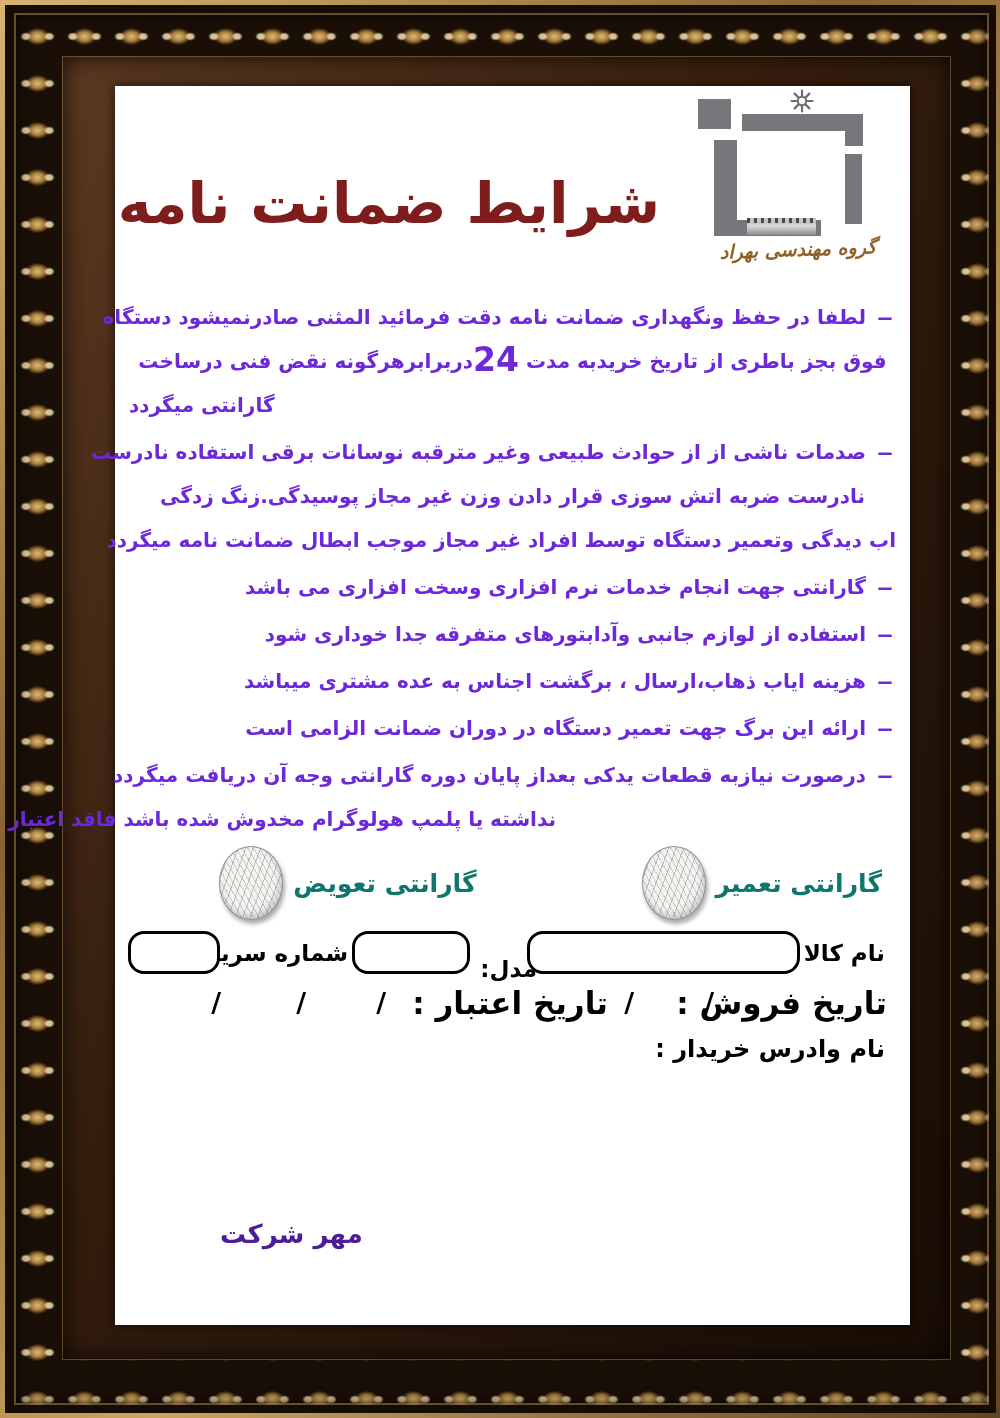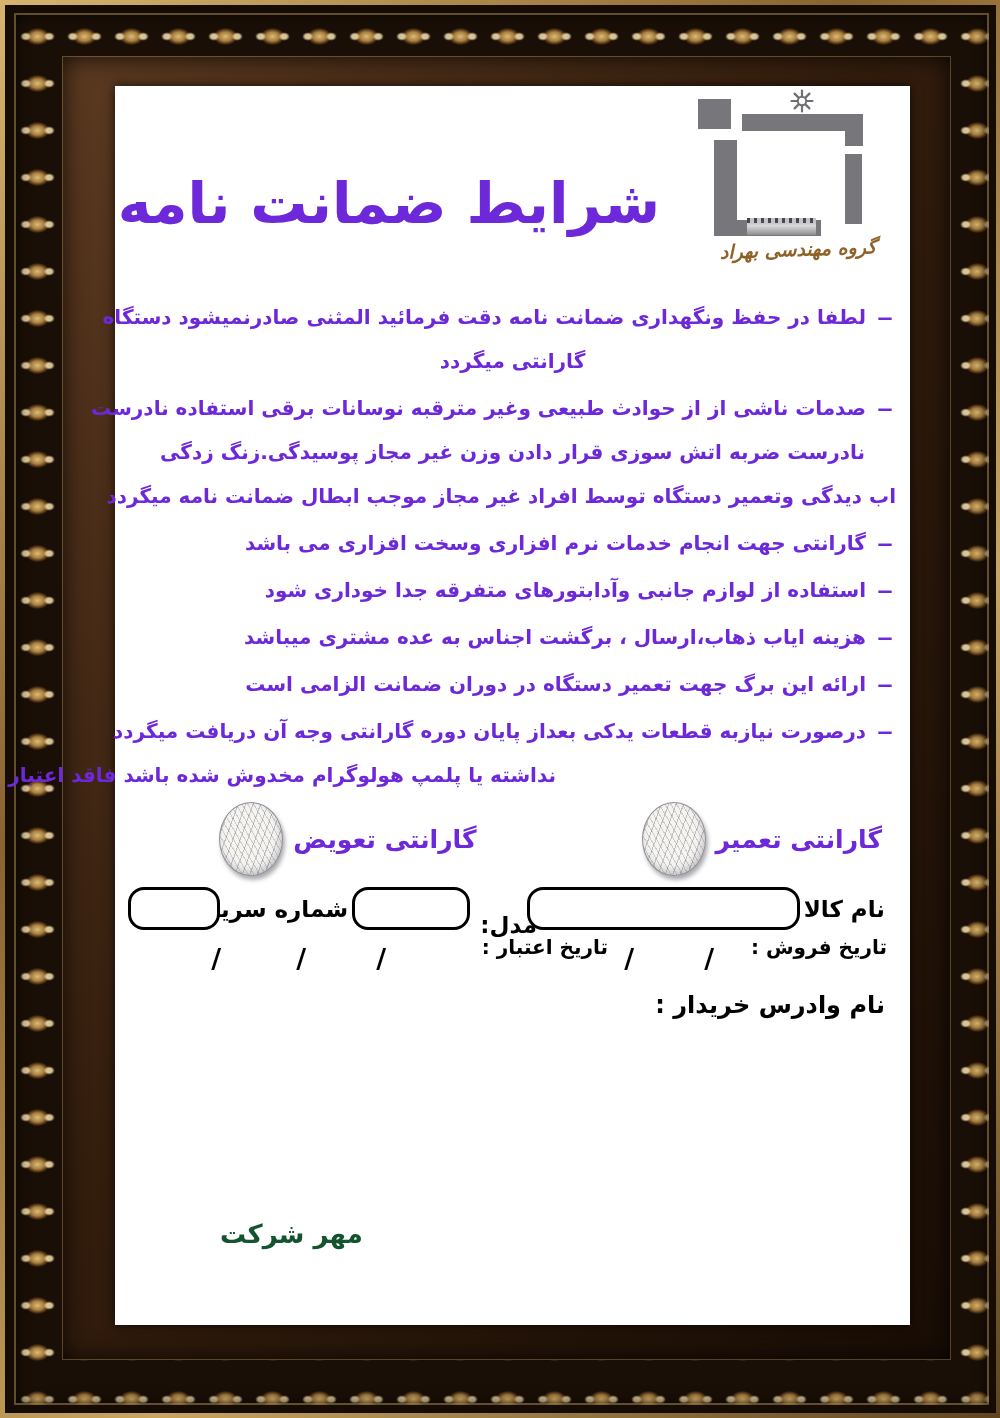--- a/index.html
+++ b/index.html
@@ -34,66 +34,66 @@
   .lg-bottom{left:33px;top:128px;width:92px;height:16px;}
   .lg-metal{left:51px;top:126px;width:69px;height:17px;z-index:2;
       background:
         repeating-linear-gradient(90deg, rgba(55,55,58,.85) 0 3px, rgba(200,200,204,.85) 3px 7px) top/100% 5px no-repeat,
         linear-gradient(#9c9c9f,#dadadd 45%,#8d8d90);}
   .lg-gear{position:absolute;left:94px;top:-3px;}
   .lg-brand{position:absolute;left:14px;top:146px;width:176px;text-align:center;
       font-size:19px;font-style:italic;font-weight:bold;color:#8f6228;transform:rotate(-2deg);
       white-space:nowrap;}
   .title-wrap{flex:1;display:flex;align-items:center;justify-content:center;padding:28px 36px 0 0;}
-  .title{font-size:57px;font-weight:bold;color:#6d28d9;white-space:nowrap;}
+  .title{font-size:57px;font-weight:bold;color:#7f1d1d;white-space:nowrap;}
 
   
   .terms{padding:6px 14px 0 14px;font-size:20px;font-weight:bold;color:#6d28d9;}
   .line{line-height:44px;white-space:nowrap;}
   .line.dash{margin-top:3px;}
   .al-r{text-align:right;padding-right:6px;}
   .al-c{text-align:center;}
-  .al-l{text-align:center;}
+  .al-l{text-align:left;}
   .al-i{text-align:right;padding-right:340px;}
   .dash-char{display:inline-block;margin-left:14px;transform:scaleX(1.7);}
   .num{font-size:33px;line-height:1;vertical-align:-3px;}
 
   
   .stamps{display:flex;align-items:center;gap:165px;height:84px;padding:0 28px 0 0;}
   .stamp-group{display:flex;align-items:center;gap:10px;}
-  .stamp-label{font-size:25px;font-weight:bold;color:#6d28d9;white-space:nowrap;}
+  .stamp-label{font-size:25px;font-weight:bold;color:#0f766e;white-space:nowrap;}
   .stamp-circle{width:62px;height:72px;border-radius:50%;flex:0 0 auto;
       background-color:#f6f4ef;
       background-image:
         repeating-linear-gradient(110deg, rgba(80,80,105,0) 0 3px, rgba(80,80,105,.32) 3px 4px, rgba(80,80,105,0) 4px 7px),
         repeating-linear-gradient(60deg, rgba(60,60,90,0) 0 4px, rgba(60,60,90,.22) 4px 5px);
       border:1px solid #8f8f97;
       box-shadow:2px 4px 4px rgba(70,70,80,.45), inset -2px -4px 6px rgba(120,120,135,.35);}
 
   
   .form{position:relative;height:150px;margin-top:6px;font-weight:bold;color:#000;}
   .fl{position:absolute;font-size:23px;line-height:44px;white-space:nowrap;}
-  .fl2{position:absolute;font-size:20px;line-height:36px;white-space:nowrap;top:42px;}
+  .fl2{position:absolute;font-size:31px;line-height:36px;white-space:nowrap;top:54px;}
   .fl3{position:absolute;font-size:24px;line-height:36px;white-space:nowrap;top:100px;}
   .sl{position:absolute;top:54px;font-size:27px;font-weight:bold;line-height:36px;}
   .box{position:absolute;top:0;height:43px;border:3px solid #000;border-radius:16px;background:#fff;box-sizing:border-box;}
   .box-product{right:110px;width:273px;}
   .box-model{right:440px;width:118px;}
   .box-serial{left:13px;width:92px;}
   .lbl-product{right:25px;top:0;}
   .lbl-model{right:373px;top:16px;}
   .lbl-serial{right:562px;top:0;}
   .lbl-sale{right:23px;text-align:right;}
   .lbl-validity{right:302px;}
   .lbl-buyer{right:25px;}
   .sl-s1{right:196px;} .sl-s2{right:276px;}
   .sl-v1{right:524px;} .sl-v2{right:604px;} .sl-v3{right:689px;}
 
   .company-stamp{position:absolute;left:105px;top:1133px;font-size:26px;font-weight:bold;
-      color:#14532d;letter-spacing:1px;}
+      color:#4c1d95;letter-spacing:1px;}
 </style>
 </head>
 <body>
 
 <div class="f1">
  <div class="f2">
   <div class="f3">
    <div class="f4">
     <div class="paper">
 
@@ -119,20 +119,21 @@
           </span>
           <div class="lg-brand">گروه مهندسی بهراد</div>
         </div>
         <div class="title-wrap">
           <div class="title">شرایط ضمانت نامه</div>
         </div>
       </div>
 
       <div class="terms">
         <div class="line dash al-r"><span class="dash-char">–</span><span>لطفا در حفظ ونگهداری ضمانت نامه دقت فرمائید المثنی صادرنمیشود دستگاه</span></div>
+        <div class="line al-c"><span>فوق بجز باطری از تاریخ  خریدبه مدت </span><span class="num">24</span><span>دربرابرهرگونه نقض فنی درساخت</span></div>
         <div class="line al-l"><span>گارانتی میگردد</span></div>
         <div class="line dash al-r"><span class="dash-char">–</span><span>صدمات ناشی از از حوادث طبیعی وغیر مترقبه نوسانات برقی استفاده نادرست</span></div>
         <div class="line al-c"><span>نادرست  ضربه اتش سوزی قرار دادن وزن غیر مجاز پوسیدگی.زنگ زدگی</span></div>
         <div class="line al-c"><span>اب دیدگی وتعمیر دستگاه توسط افراد غیر مجاز موجب ابطال ضمانت نامه میگردد</span></div>
         <div class="line dash al-r"><span class="dash-char">–</span><span>گارانتی  جهت انجام خدمات نرم افزاری وسخت افزاری می باشد</span></div>
         <div class="line dash al-r"><span class="dash-char">–</span><span>استفاده از لوازم جانبی وآدابتورهای متفرقه جدا خوداری شود</span></div>
         <div class="line dash al-r"><span class="dash-char">–</span><span>هزینه  ایاب ذهاب،ارسال ، برگشت  اجناس به عده مشتری میباشد</span></div>
         <div class="line dash al-r"><span class="dash-char">–</span><span>ارائه این برگ جهت  تعمیر دستگاه در دوران ضمانت  الزامی است</span></div>
         <div class="line dash al-r"><span class="dash-char">–</span><span>درصورت نیازبه قطعات یدکی بعداز پایان دوره گارانتی وجه آن دریافت میگردد</span></div>
         <div class="line al-i"><span>نداشته  یا پلمپ هولوگرام مخدوش شده باشد فاقد اعتبار است</span></div>

